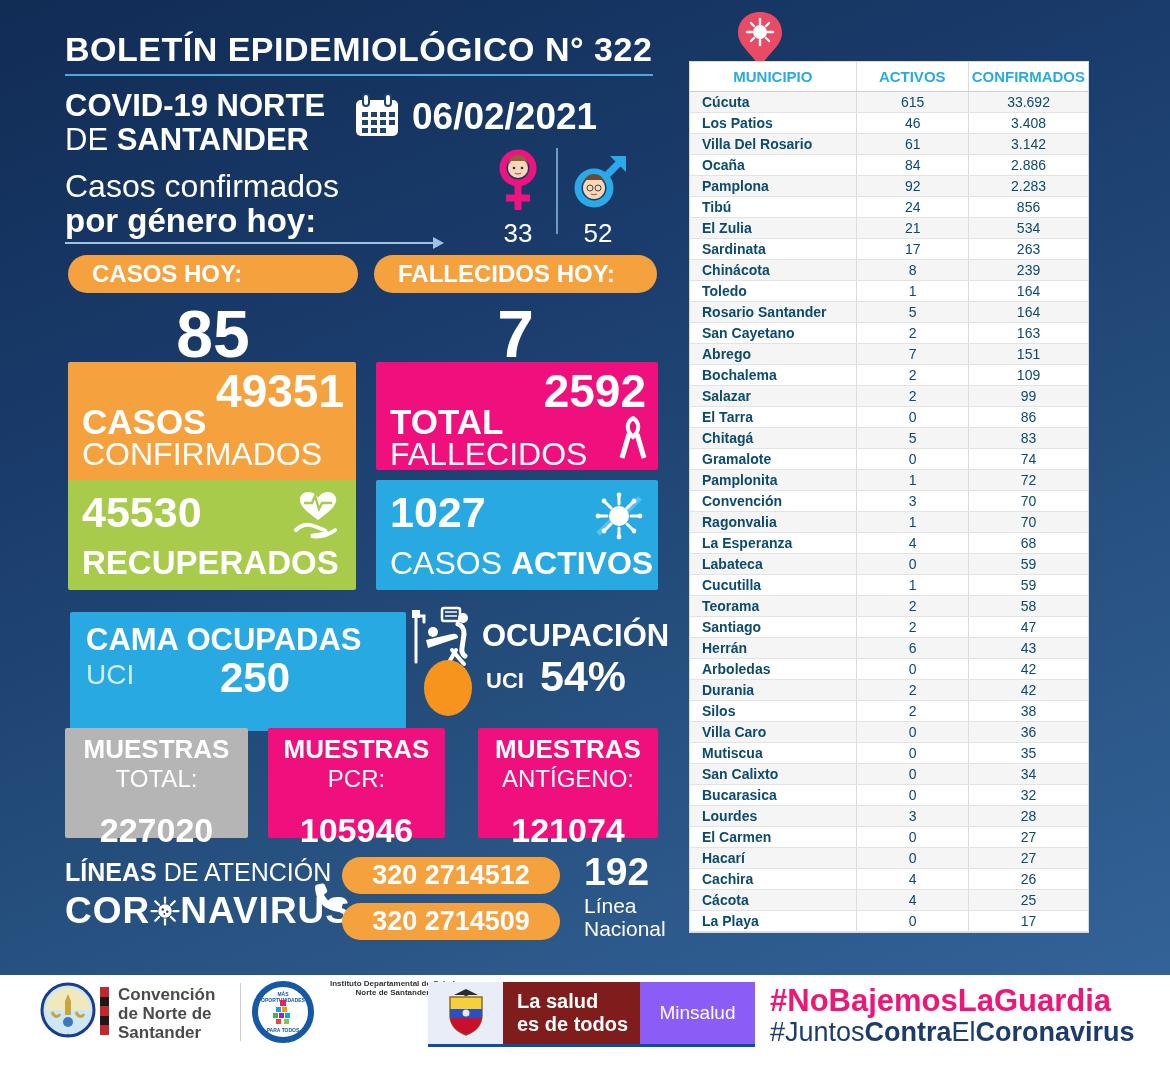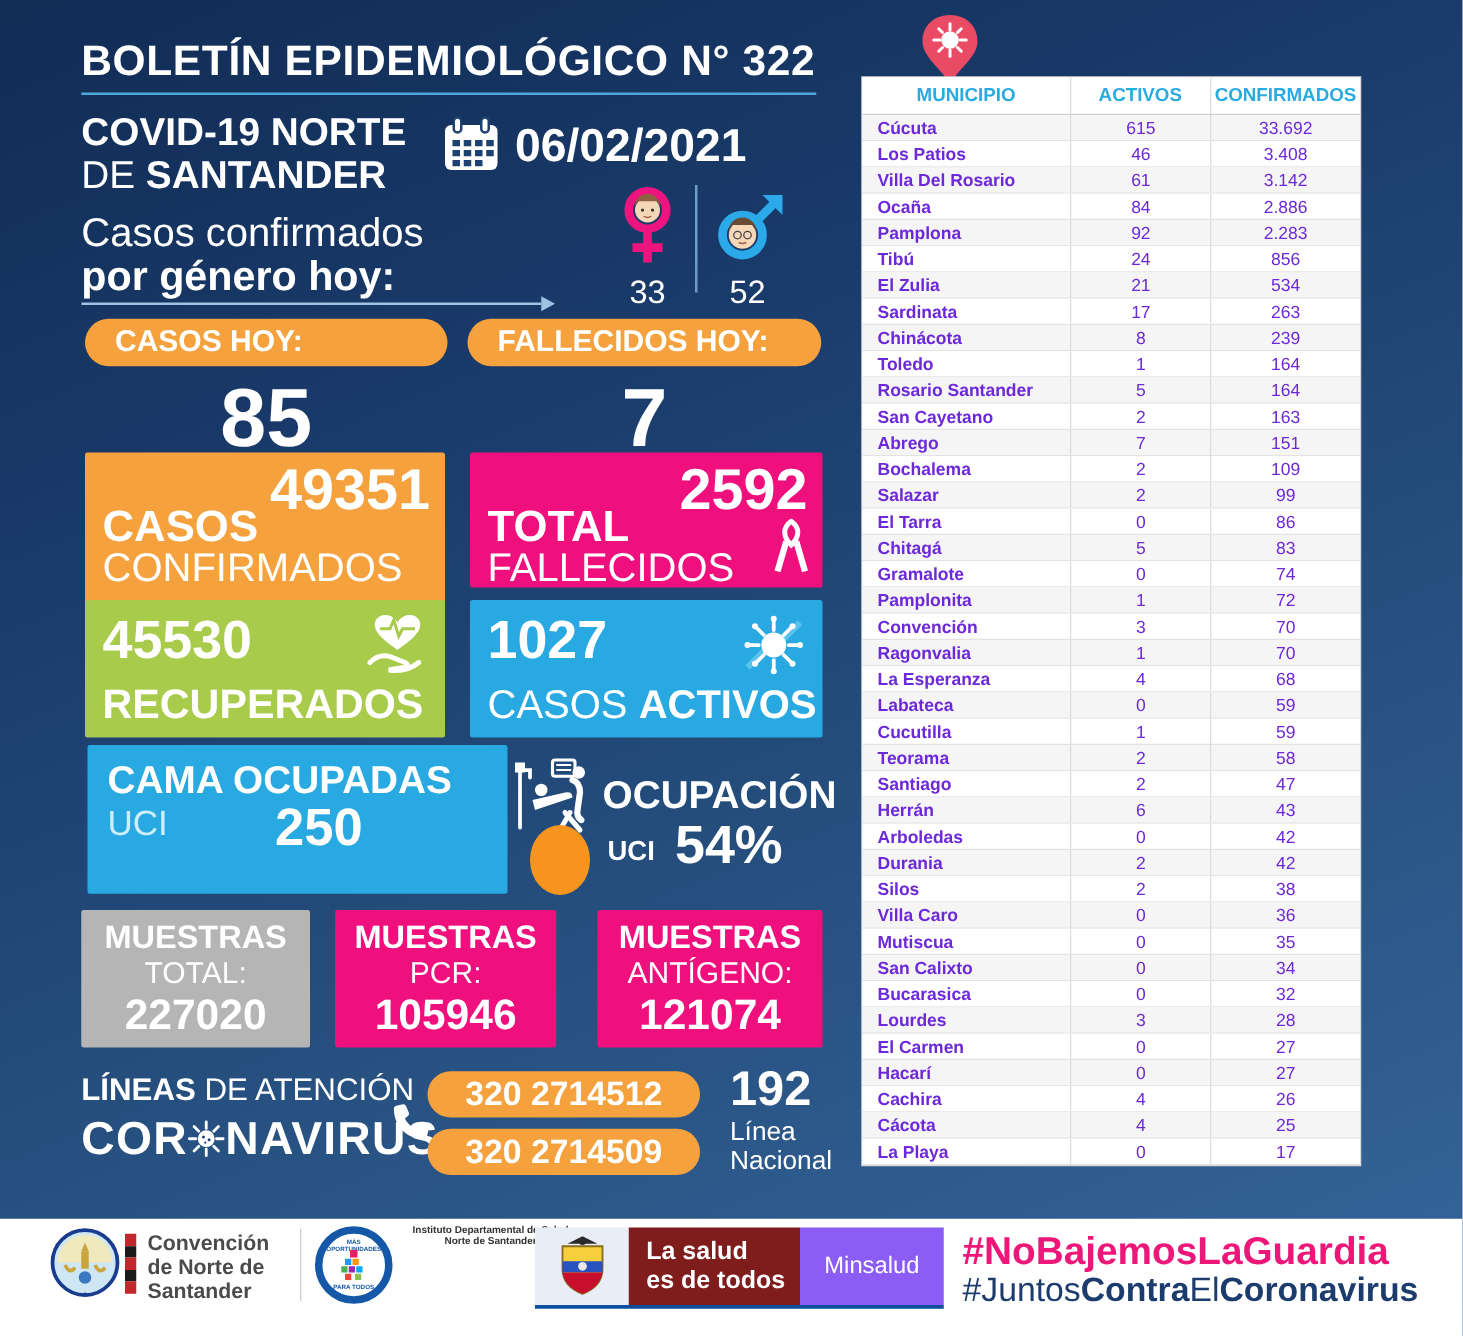--- a/index.html
+++ b/index.html
@@ -53,56 +53,56 @@
   .lbl2 { position:absolute; left:14px; top:74px; font-size:32px; font-weight:normal; }
   .ribbon { position:absolute; right:10px; bottom:6px; }
 
   .recovered-box { left:68px; top:480px; width:288px; height:110px; }
   .active-box { left:376px; top:480px; width:282px; height:110px; }
   .val-tl { position:absolute; left:14px; top:8px; font-size:43px; font-weight:bold; }
   .lbl-bot { position:absolute; left:14px; bottom:8px; font-size:33px; font-weight:bold; }
   .lbl-bot-mix { position:absolute; left:14px; bottom:8px; font-size:32px; }
   .ico-tr { position:absolute; right:10px; top:8px; }
 
-  .icu-box { left:70px; top:596px; width:336px; height:119px; }
+  .icu-box { left:70px; top:612px; width:336px; height:119px; }
   .icu-l1 { position:absolute; left:16px; top:10px; font-size:31px; font-weight:bold; }
   .icu-l2 { position:absolute; left:16px; top:47px; font-size:28px; color:#cdeefc; }
   .icu-val { position:absolute; left:150px; top:42px; font-size:42px; font-weight:bold; }
   .bed-ico { left:408px; top:606px; }
   .occ-lbl { left:482px; top:618px; font-size:31px; font-weight:bold; }
   .occ-circle { left:424px; top:660px; width:48px; height:56px; border-radius:50%; background:#f7941e; }
   .occ-uci { left:486px; top:668px; font-size:22px; font-weight:bold; }
   .occ-val { left:540px; top:652px; font-size:43px; font-weight:bold; }
 
   
   .sample-box { top:728px; height:110px; text-align:center; padding-top:6px; }
   .s1 { left:65px; width:183px; }
   .s2 { left:268px; width:177px; }
   .s3 { left:478px; width:180px; }
   .sample-box .r1 { font-size:26px; font-weight:bold; }
   .sample-box .r2 { font-size:24px; font-weight:normal; }
-  .sample-box .r3 { font-size:34px; font-weight:bold; margin-top:0; }
+  .sample-box .r3 { font-size:34px; font-weight:bold; margin-top:18px; }
 
   
   .lines-l1 { left:65px; top:858px; font-size:25px; }
   .lines-l2 { left:65px; top:890px; font-size:37px; font-weight:bold; letter-spacing:1px; }
   .phone-ico { left:312px; top:882px; }
   .phone-pill { width:218px; height:37px; border-radius:19px; background:#f5a13e;
                 text-align:center; line-height:37px; font-size:27px; font-weight:bold; }
   .pp1 { left:342px; top:857px; }
   .pp2 { left:342px; top:903px; }
   .nat-num { left:584px; top:850px; font-size:39px; font-weight:bold; }
   .nat-l1 { left:584px; top:894px; font-size:21px; }
   .nat-l2 { left:584px; top:917px; font-size:21px; }
 
   
   .mtable { left:690px; top:62px; width:398px; background:#fff; box-shadow:0 0 0 1px #d9d9d9; }
   .mhead { display:flex; height:30px; align-items:center; background:#fff;
            color:#29abe2; font-weight:bold; font-size:15px; border-bottom:1px solid #cfcfcf; }
-  .mrow { display:flex; height:21px; align-items:flex-end; font-size:14px; color:#6d28d9;
+  .mrow { display:flex; height:21px; align-items:flex-end; font-size:14px; color:#0c4a6e;
           border-bottom:1px solid #e3e3e3; }
   .mrow:nth-child(odd) { background:#f5f5f5; }
   .mrow:nth-child(even) { background:#ffffff; }
   .c-name { width:183px; padding-left:12px; font-weight:bold; border-right:1px solid #dcdcdc;
             height:100%; display:flex; align-items:center; }
   .c-act { width:123px; text-align:center; border-right:1px solid #dcdcdc; height:100%;
            display:flex; align-items:center; justify-content:center; }
   .c-conf { width:131px; text-align:center; height:100%; display:flex; align-items:center; justify-content:center; }
   .mhead .c-name { justify-content:center; padding-left:0; }
   .pin { left:733px; top:10px; }

